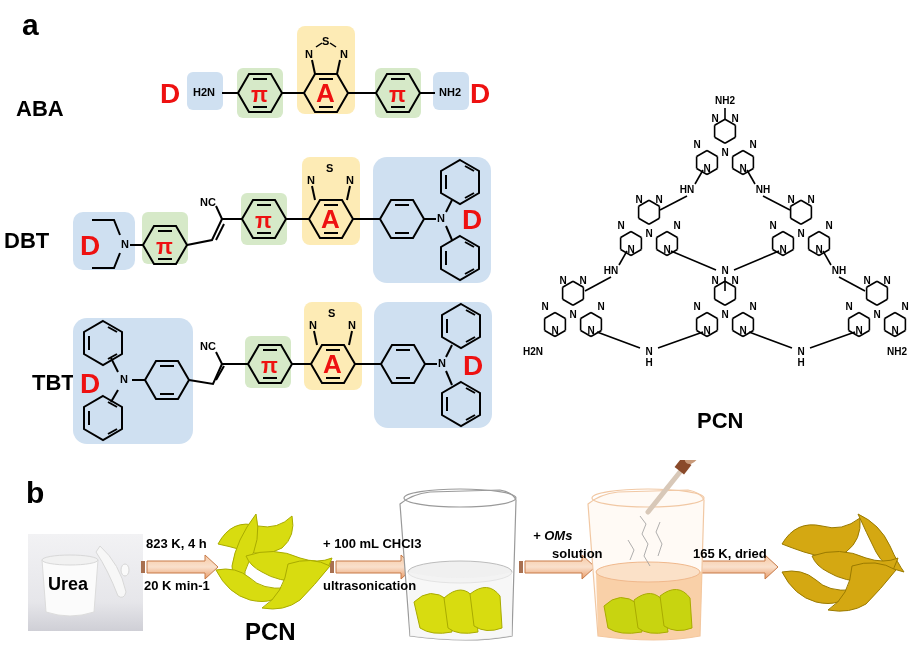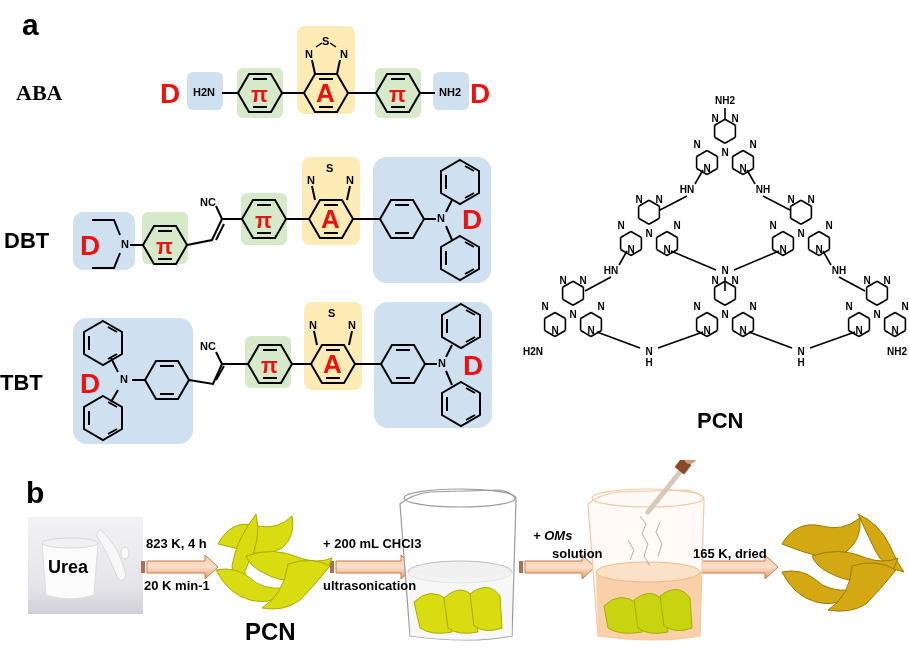--- a/index.html
+++ b/index.html
@@ -12,23 +12,23 @@
   .red-letter { color:#ee1111; font-weight:bold; }
   .step-text { font-weight:bold; font-size:13px; white-space:nowrap; }
   .big-label { font-weight:bold; font-size:24px; }
   svg text { font-family:"Liberation Sans", "DejaVu Sans", sans-serif; }
 </style>
 </head>
 <body>
 
 <div class="abs panel-label" style="left:22px; top:8px;">a</div>
 
-<div class="abs mol-name" style="left:16px; top:80px;font-family:Liberation Serif, serif;">ABA</div>
+<div class="abs mol-name" style="left:16px; top:96px;">ABA</div>
 <div class="abs mol-name" style="left:4px; top:228px;">DBT</div>
-<div class="abs mol-name" style="left:0; top:370px;">TBT</div>
+<div class="abs mol-name" style="left:32px; top:370px;">TBT</div>
 
 <svg class="abs" style="left:0; top:0;" width="909" height="460">
   <defs>
 
     <g id="benzH">
       <polygon points="-22,0 -11,-19 11,-19 22,0 11,19 -11,19" fill="none" stroke="#000" stroke-width="2"></polygon>
       <line x1="-7" y1="-14" x2="7" y2="-14" stroke="#000" stroke-width="2"></line>
       <line x1="-7" y1="14" x2="7" y2="14" stroke="#000" stroke-width="2"></line>
       <line x1="-16" y1="-2" x2="-9" y2="-12" stroke="#000" stroke-width="0"></line>
     </g>
@@ -331,21 +331,21 @@
 <div class="abs atom" style="left:309px; top:319px;">N</div>
 <div class="abs atom" style="left:328px; top:307px;">S</div>
 <div class="abs atom" style="left:348px; top:319px;">N</div>
 <div class="abs atom" style="left:438px; top:357px;">N</div>
 <div class="abs red-letter" style="left:463px; top:350px; font-size:28px;">D</div>
 
 <div class="abs big-label" style="left:697px; top:408px; font-size:22px;">PCN</div>
 
 <div class="abs panel-label" style="left:26px; top:476px;">b</div>
 
-<div class="abs" style="left:28px; top:517px; width:115px; height:97px; background:linear-gradient(#f2f2f4 0%, #e6e6ea 70%, #cfcfd6 100%);">
+<div class="abs" style="left:28px; top:534px; width:115px; height:97px; background:linear-gradient(#f2f2f4 0%, #e6e6ea 70%, #cfcfd6 100%);">
   <svg width="115" height="97">
     <path d="M14,26 Q42,20 70,26 L66,78 Q42,86 18,78 Z" fill="#fbfbfb" stroke="#dcdcdc"></path>
     <ellipse cx="42" cy="26" rx="28" ry="5" fill="#f1f1f1" stroke="#d8d8d8"></ellipse>
     <path d="M72,12 Q92,30 98,58 Q96,66 90,62 Q80,36 68,18 Z" fill="#f7f7f7" stroke="#d8d8d8"></path>
     <ellipse cx="97" cy="36" rx="4" ry="6" fill="#fafafa" stroke="#d6d6d6"></ellipse>
   </svg>
   <div class="abs" style="left:20px; top:40px; font-weight:bold; font-size:18px;">Urea</div>
 </div>
 
 <svg class="abs" style="left:0; top:460px;" width="909" height="196">
@@ -420,20 +420,20 @@
     <path d="M782,84 Q796,60 822,66 Q842,72 860,58 Q862,80 846,92 Q826,100 804,92 Q792,88 782,84Z"></path>
     <path d="M858,54 Q880,64 890,86 Q898,104 904,112 Q884,108 876,92 Q866,72 858,54Z"></path>
     <path d="M812,96 Q840,86 866,98 Q884,104 898,98 Q892,120 870,122 Q844,122 828,112 Q816,106 812,96Z"></path>
     <path d="M782,112 Q802,108 816,120 Q828,132 852,130 Q842,148 816,142 Q794,136 782,112Z"></path>
     <path d="M852,106 Q876,98 896,110 Q880,130 866,144 Q850,154 828,150 Q850,136 852,106Z"></path>
   </g>
 </svg>
 
 <div class="abs step-text" style="left:146px; top:536px;">823 K, 4 h</div>
 <div class="abs step-text" style="left:144px; top:578px;">20 K min-1</div>
-<div class="abs step-text" style="left:323px; top:536px;">+ 200 mL CHCl3</div>
+<div class="abs step-text" style="left:323px; top:536px;">+ 100 mL CHCl3</div>
 <div class="abs step-text" style="left:323px; top:578px;">ultrasonication</div>
 <div class="abs step-text" style="left:533px; top:528px;font-style:italic;">+ OMs</div>
 <div class="abs step-text" style="left:552px; top:546px;">solution</div>
 <div class="abs step-text" style="left:693px; top:546px;">165 K, dried</div>
 
 <div class="abs big-label" style="left:245px; top:618px;">PCN</div>
 <div class="abs big-label" style="left:784px; top:653px;">PCN/OMs</div>
 
 </body></html>

